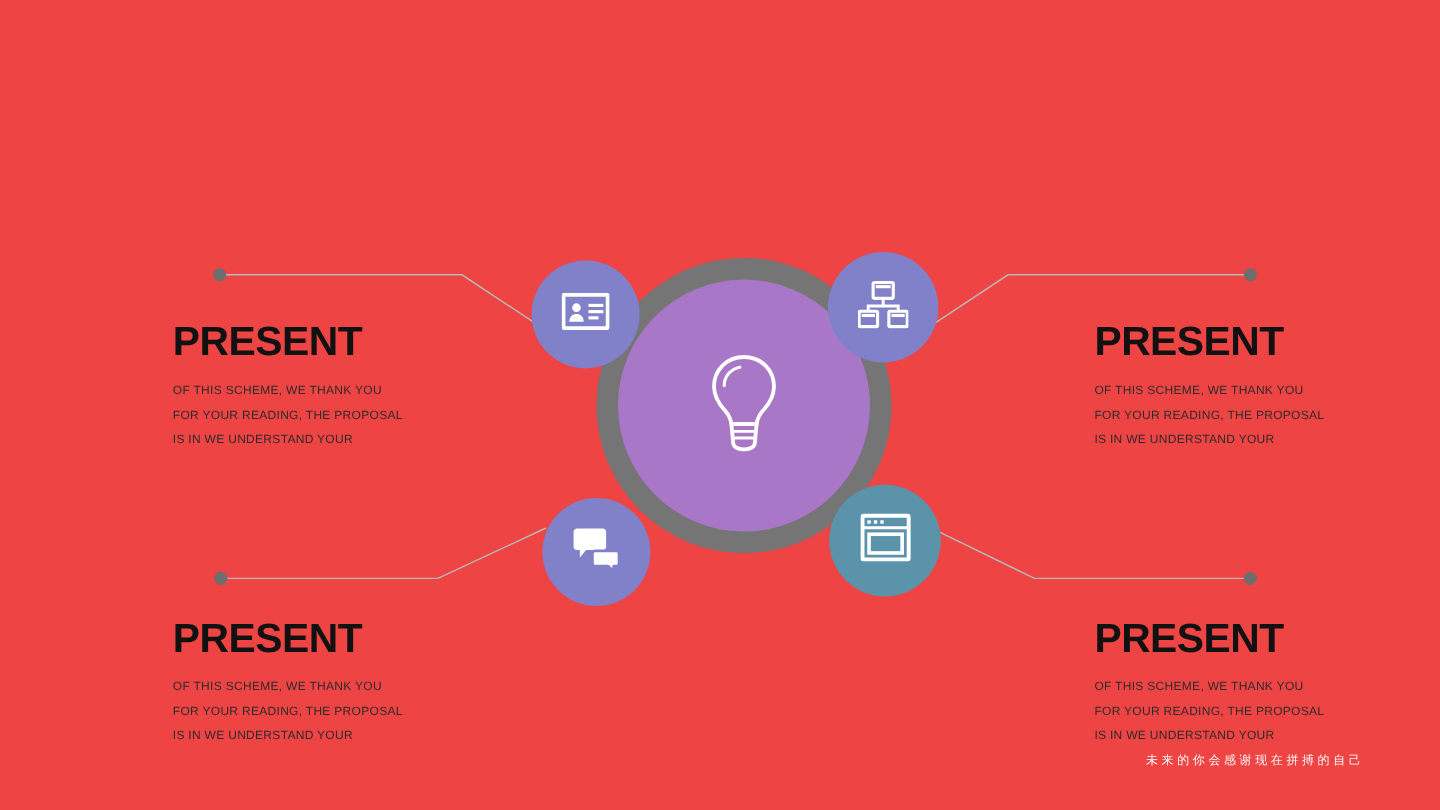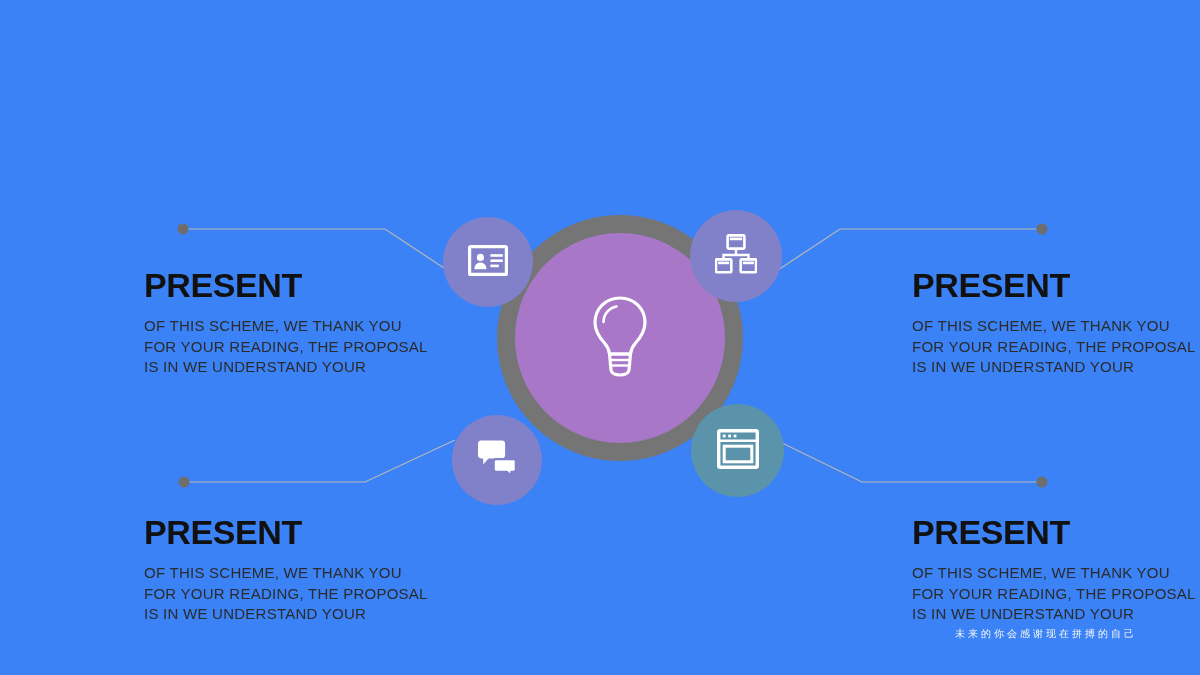--- a/index.html
+++ b/index.html
@@ -10,21 +10,21 @@
     width: 1200px;
     height: 675px;
     background: #fafafa;
     font-family: "Liberation Sans", sans-serif;
     overflow: hidden;
   }
   #slide {
     position: relative;
     width: 1200px;
     height: 675px;
-    background: #3b82f6;
+    background: #ef4444;
   }
 
   
   #connectors {
     position: absolute;
     left: 0;
     top: 0;
     width: 1200px;
     height: 675px;
     pointer-events: none;
@@ -92,21 +92,21 @@
   }
   .block .heading {
     font-size: 34px;
     font-weight: bold;
     color: #111111;
     letter-spacing: -0.4px;
     margin: 0 0 14px 0;
     line-height: 1;
   }
   .block .line {
-    font-size: 15px;
+    font-size: 10px;
     color: #2b2b2b;
     letter-spacing: 0.25px;
     line-height: 20.6px;
     white-space: nowrap;
   }
   .blk-tl { left: 144px; top: 268px; }
   .blk-tr { left: 912px; top: 268px; }
   .blk-bl { left: 144px; top: 515px; }
   .blk-br { left: 912px; top: 515px; }
 

